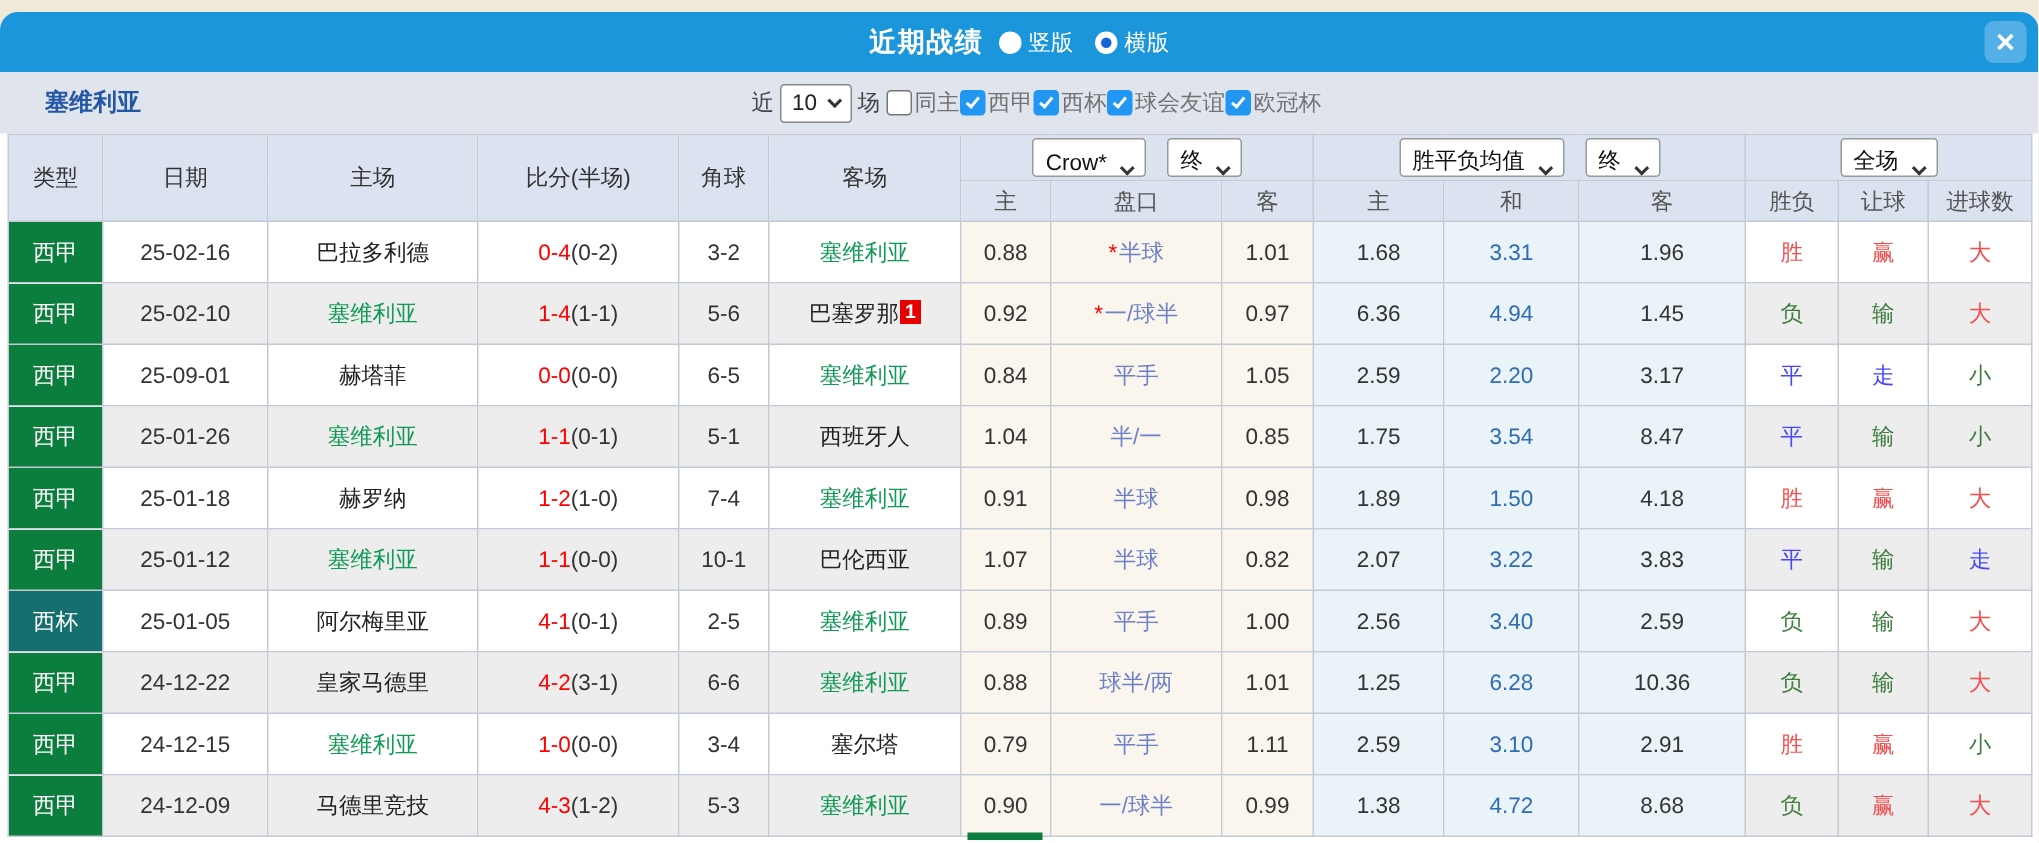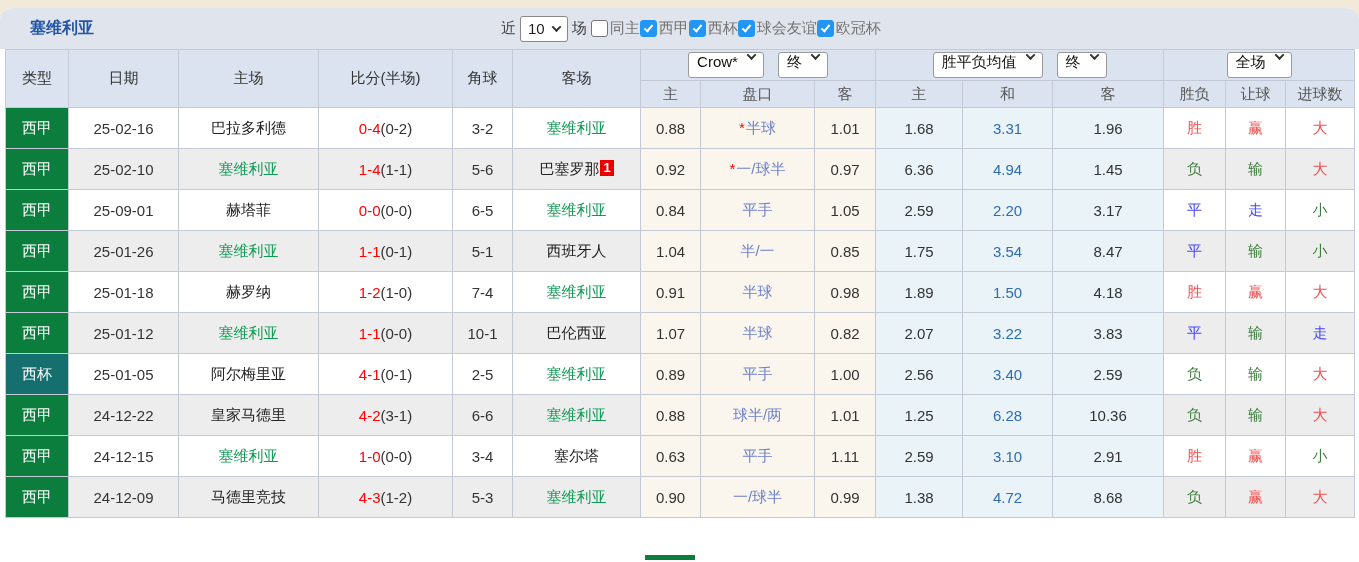--- a/index.html
+++ b/index.html
@@ -70,21 +70,21 @@
   }
   th, td {
     border:1px solid #c3cad5; text-align:center; padding:0;
     overflow:hidden; white-space:nowrap;
   }
   thead th { background:var(--header-bg,#dae3ef); font-weight:normal; color:#333; font-size:15px; }
   thead tr:first-child th { height:31px; }
   thead tr:last-child th { height:27px; color:#555; }
   .dd-wrap { display:flex; align-items:center; justify-content:center; gap:14px; }
   .hdr-select {
-    display:inline-flex; align-items:flex-start; height:26px; background:#fff;
+    display:inline-flex; align-items:flex-end; height:26px; background:#fff;
     border:1px solid #999; border-radius:3px; padding:0 8px; gap:10px;
     font-size:15px; color:#111; cursor:pointer;
   }
   tbody td { height:41px; font-size:15px; color:#333; background:#fff; }
   tbody tr:nth-child(even) td { background: var(--row-alt-bg,#ededed); }
   tbody tr td.ah-bg  { background: var(--ah-col-bg,#faf6ee); }
   tbody tr td.avg-bg { background: var(--avg-col-bg,#e9f3f8); }
   .c-type { color:#fff; font-size:15px; }
   tbody tr td.league { background: var(--league-bg,#0b7d3c); }
   tbody tr td.cup    { background: var(--cup-bg,#156f6e); }
@@ -103,20 +103,38 @@
     font-size:13px; font-weight:bold; line-height:16px; padding:0 3px;
     margin-left:1px; vertical-align:2px;
   }
   .next-sliver { position:absolute; left:645px; top:547px; width:50px; height:5px; background:var(--league-bg,#0b7d3c); }
 </style>
 </head>
 <body>
 
 <div class="widget">
 
+  <div class="titlebar">
+    <span class="title">近期战绩</span>
+    <span class="radio-group">
+        <span class="radio-item">
+          <span class="radio"></span>
+          <span class="radio-label">竖版</span>
+        </span>
+        <span class="radio-item">
+          <span class="radio">
+            <span class="radio-dot"></span>
+          </span>
+          <span class="radio-label">横版</span>
+        </span>
+      </span>
+    <span class="close-btn">
+        <span>×</span>
+      </span>
+  </div>
 
   <div class="filterbar">
     <span class="team-name">塞维利亚</span>
     <span class="filter-controls">
       <span class="filter-label">近</span>
       <span class="mini-select">
         <span>10</span>
         <span class="chev"></span>
       </span>
       <span class="filter-label">场</span>
@@ -361,21 +379,21 @@
           <td class="res res-green">输</td>
           <td class="res res-red">大</td>
         </tr>
         <tr class="row">
           <td class="c-type league">西甲</td>
           <td class="c-date">24-12-15</td>
           <td class="c-team"><span class="team-hl">塞维利亚</span></td>
           <td class="c-score"><span class="score-full">1-0</span><span class="score-half">(0-0)</span></td>
           <td class="c-corners">3-4</td>
           <td class="c-team"><span class="team">塞尔塔</span></td>
-          <td class="ah-bg">0.63</td>
+          <td class="ah-bg">0.79</td>
           <td class="ah-bg"><span class="line-text">平手</span></td>
           <td class="ah-bg">1.11</td>
           <td class="avg-bg">2.59</td>
           <td class="avg-bg avg-d">3.10</td>
           <td class="avg-bg">2.91</td>
           <td class="res res-red">胜</td>
           <td class="res res-red">赢</td>
           <td class="res res-green">小</td>
         </tr>
         <tr class="row">

